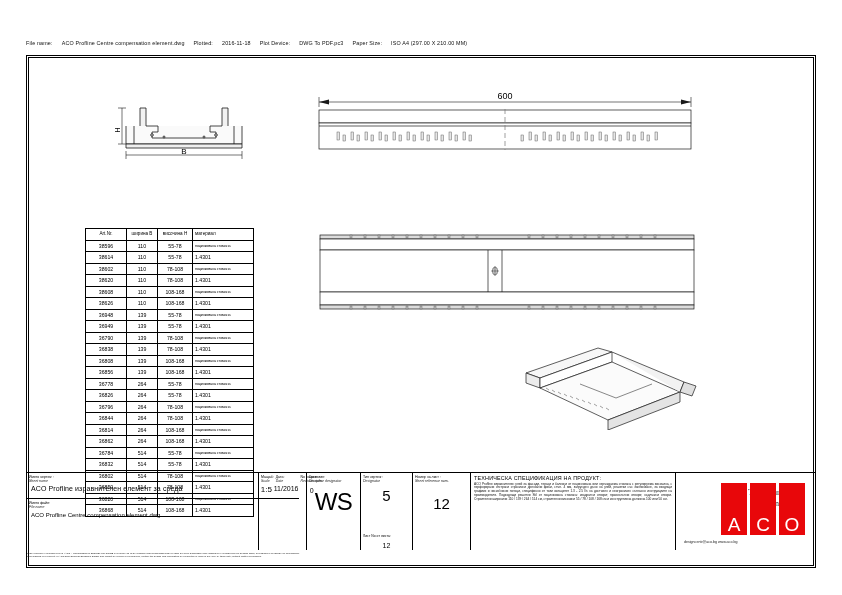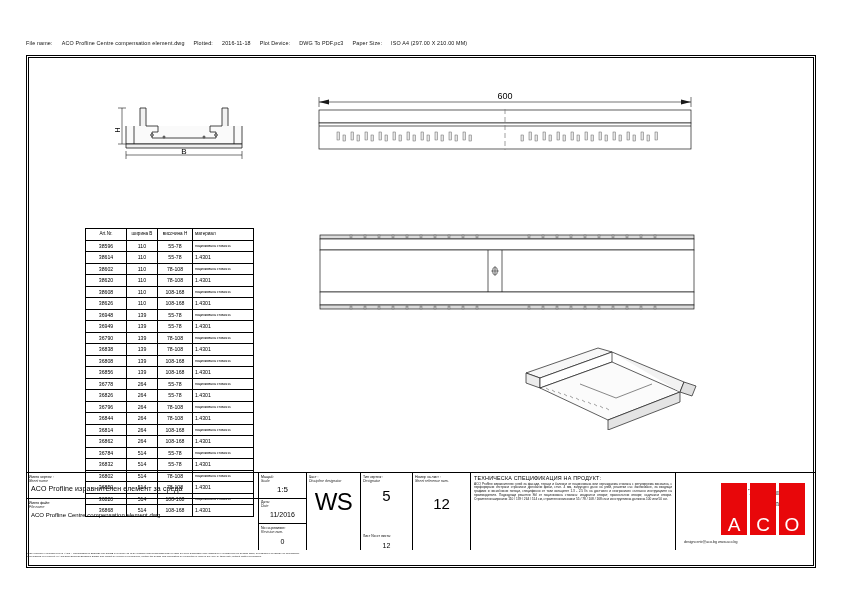--- a/index.html
+++ b/index.html
@@ -78,21 +78,21 @@
   .tb-left{width:232px;display:flex;flex-direction:column;}
   .tb-left .seg{border-bottom:0.7px solid #000;box-sizing:border-box;}
   .seg-sys{height:26px;}
   .seg-sheet{height:26px;}
   .seg-file{height:26px;border-bottom:none !important;}
   .tb-big-bg{font-size:8.5px;padding-left:4px;margin-top:1.5px;letter-spacing:.4px;white-space:nowrap;}
   .tb-mid-bg{font-size:7px;padding-left:4px;margin-top:2px;letter-spacing:.1px;white-space:nowrap;}
   .tb-file-txt{font-size:6px;padding-left:4px;margin-top:3px;white-space:nowrap;}
 
   
-  .tb-sdr{width:48px;display:flex;flex-direction:column;}
+  .tb-sdr{width:48px;display:flex;flex-direction:row;}
   .tb-sdr .seg{border-bottom:0.7px solid #000;box-sizing:border-box;}
   .tb-sdr .seg:last-child{border-bottom:none;}
   .seg-scale{height:26px;}
   .seg-date{height:26px;}
   .seg-rev{height:26px;}
   .tb-val-c{font-size:8px;text-align:center;margin-top:2px;}
   .tb-val-c.small{font-size:7px;}
   .tb-val-rev{font-size:7px;text-align:center;margin-top:4px;}
 
   .tb-ws{width:54px;}

